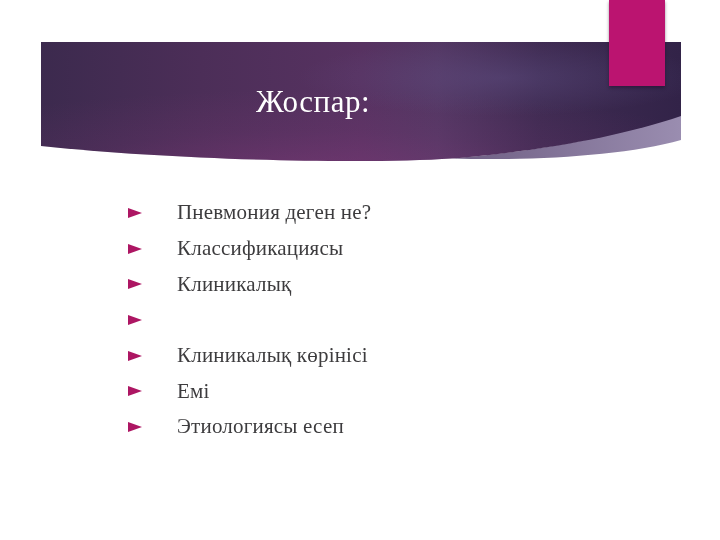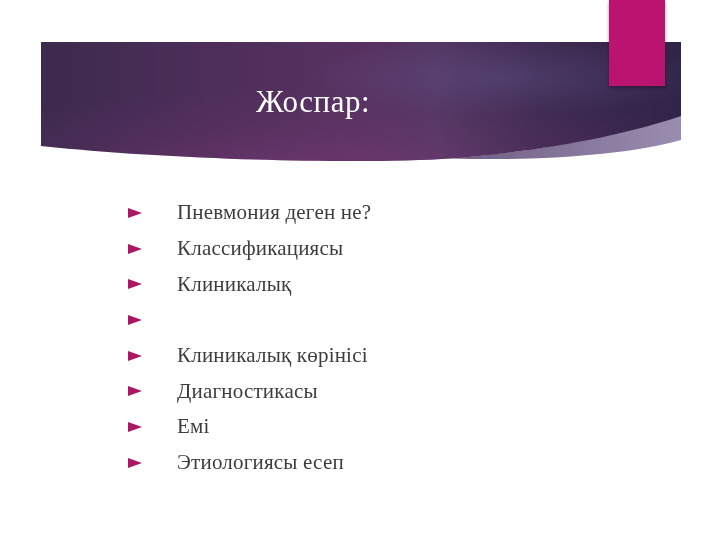--- a/index.html
+++ b/index.html
@@ -122,26 +122,20 @@
     <li>
       <svg class="bullet-icon" width="14" height="10" viewBox="0 0 14 10">
           <polygon points="0,0 14,5 0,10" fill="#ad1663"></polygon>
         </svg>
       <span class="bullet-text">Клиникалық көрінісі</span>
     </li>
     <li>
       <svg class="bullet-icon" width="14" height="10" viewBox="0 0 14 10">
           <polygon points="0,0 14,5 0,10" fill="#ad1663"></polygon>
         </svg>
-      <span class="bullet-text">Диагностикасы</span>
-    </li>
-    <li>
-      <svg class="bullet-icon" width="14" height="10" viewBox="0 0 14 10">
-          <polygon points="0,0 14,5 0,10" fill="#ad1663"></polygon>
-        </svg>
       <span class="bullet-text">Емі</span>
     </li>
     <li>
       <svg class="bullet-icon" width="14" height="10" viewBox="0 0 14 10">
           <polygon points="0,0 14,5 0,10" fill="#ad1663"></polygon>
         </svg>
       <span class="bullet-text">Этиологиясы есеп</span>
     </li>
   </ul>
 

